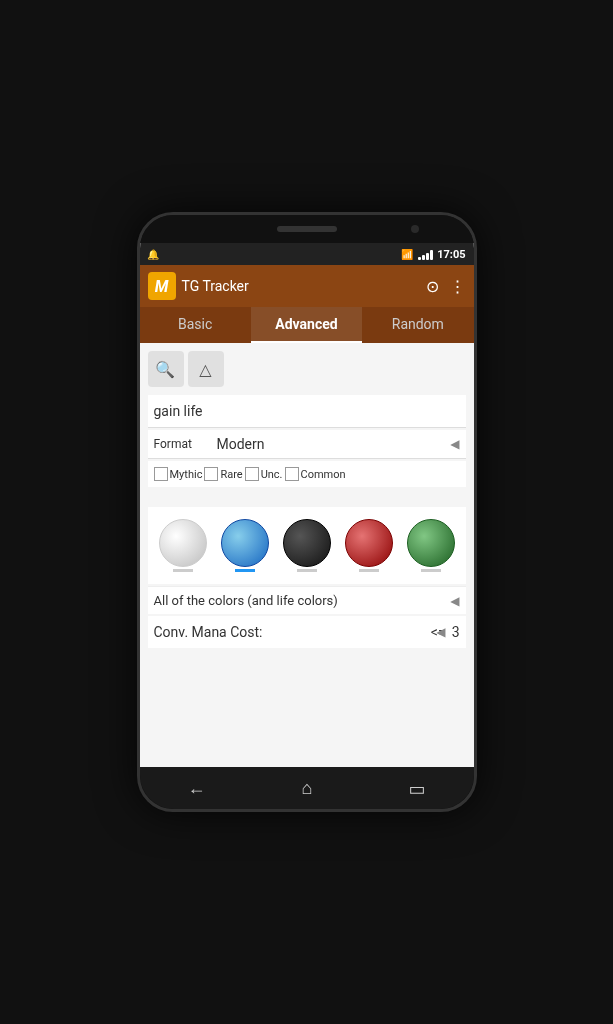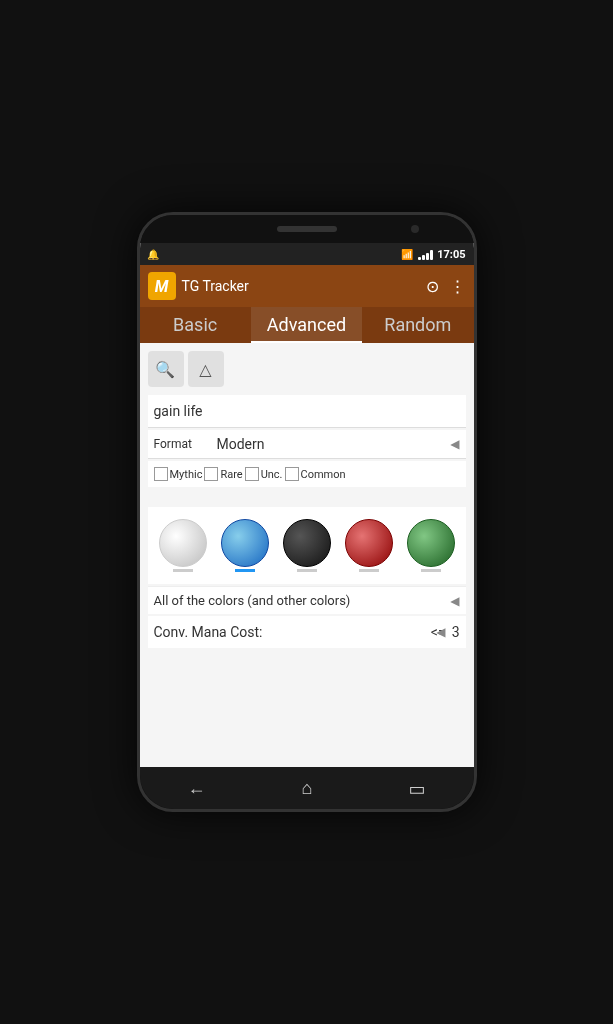--- a/index.html
+++ b/index.html
@@ -132,28 +132,29 @@
       display: flex;
       flex-shrink: 0;
     }
     .tab {
       flex: 1;
       height: 36px;
       display: flex;
       align-items: center;
       justify-content: center;
       color: #ccc;
-      font-size: 18px;
+      font-size: 14px;
       cursor: pointer;
       border-bottom: 2px solid transparent;
     }
     .tab.active {
       color: #fff;
       border-bottom: 2px solid #fff;
       background: rgba(255,255,255,0.1);
+      font-weight: bold;
     }
     .content {
       flex: 1;
       background: #f5f5f5;
       overflow-y: auto;
       padding: 8px;
     }
     .search-row {
       display: flex;
       align-items: center;
@@ -457,21 +458,21 @@
             <div class="color-underline-empty"></div>
           </div>
           <div class="color-ball-container">
             <div class="color-ball color-ball-green"></div>
             <div class="color-underline-empty"></div>
           </div>
         </div>
       </div>
 
       <div class="color-desc">
-        <span>All of the colors (and other colors)</span>
+        <span>All of the colors (and life colors)</span>
         <span class="dropdown-arrow" style="position:absolute;right:6px;top:50%;transform:translateY(-50%);">◀</span>
       </div>
 
       <div class="mana-row">
         <span class="mana-label">Conv. Mana Cost:</span>
         <span class="mana-op">&lt;=</span>
         <span class="mana-arrow">◀</span>
         <span class="mana-value">3</span>
       </div>
 

